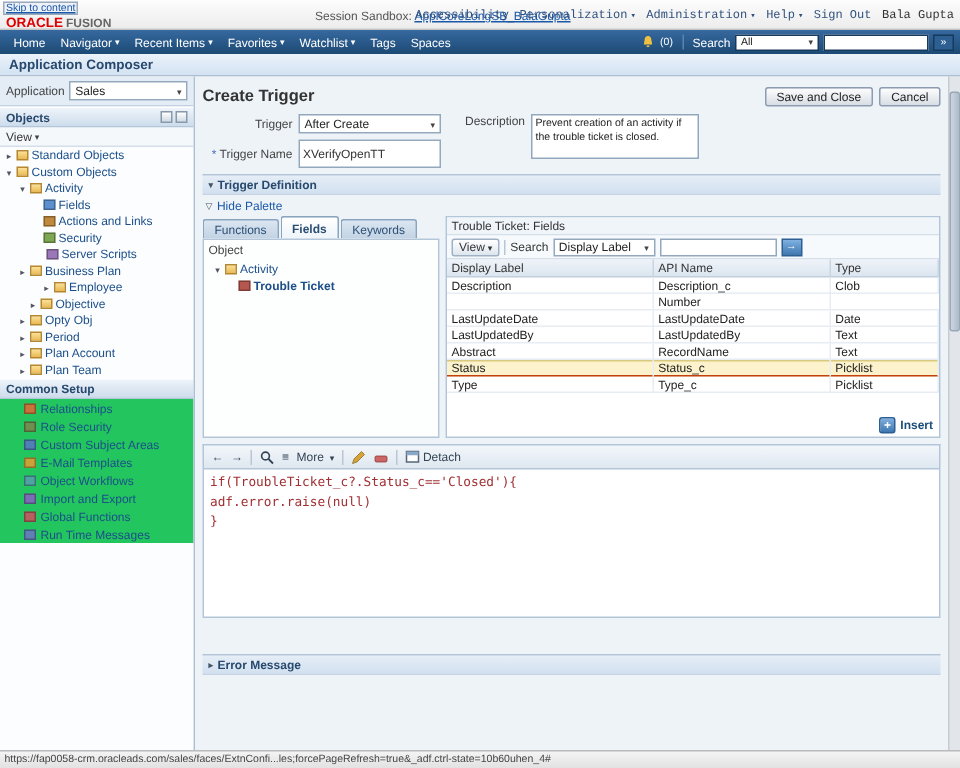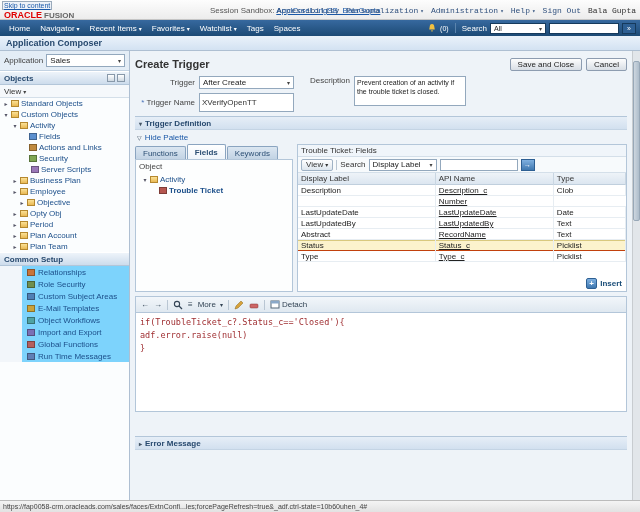--- a/index.html
+++ b/index.html
@@ -41,21 +41,21 @@
 .ph-ic{width:8px;height:8px;border:1px solid #8899aa;background:linear-gradient(#fff,#cfd9e2);cursor:pointer;}
 .view-row{height:13px;display:flex;align-items:center;padding:0 4px;background:#f5f8fb;border-bottom:1px solid #d4dfe9;color:#333;cursor:pointer;}
 #objects-tree{background:#fbfdfe;}
 .tree-item{height:11px;display:flex;align-items:center;gap:2px;color:#1c4f8a;white-space:nowrap;cursor:pointer;}
 .tree-arrow{width:6px;flex:0 0 6px;text-align:center;color:#556;font-size:6px;}
 .exp-down>.tree-arrow::before{content:"▾";}
 .exp-right>.tree-arrow::before{content:"▸";}
 .ticon{width:8px;height:7px;flex:0 0 8px;}
 .ic-folder{background:linear-gradient(#fbe196,#e9b954);border:1px solid #b5882f;}
 .ic-leaf{border:1px solid rgba(0,0,0,.3);}
-.cs-item{height:12px;display:flex;align-items:center;gap:3px;padding-left:5px;color:#1c4f8a;background:#7dd3fc;cursor:pointer;white-space:nowrap;margin-left:22px;}
+.cs-item{height:12px;display:flex;align-items:center;gap:3px;padding-left:16px;color:#1c4f8a;background:#22c55e;cursor:pointer;white-space:nowrap;}
 .filler{flex:1;background:#fbfdfe;}
 
 #main{flex:1;display:flex;flex-direction:column;padding:3px 5px 0;background:#eef3f8;overflow:hidden;}
 #main-scroll{width:8px;background:#e2e6ea;border-left:1px solid #c8ccd0;position:relative;cursor:pointer;}
 .scroll-thumb{position:absolute;top:10px;left:0;width:7px;height:160px;background:linear-gradient(90deg,#cdd6df,#aebdcb);border:1px solid #98a8b8;border-radius:2px;}
 .main-header{display:flex;align-items:center;height:20px;}
 .page-title{font-size:11px;font-weight:bold;color:#333;}
 .btns{margin-left:auto;display:flex;gap:4px;}
 .btn{background:linear-gradient(#fdfdfd,#d8dee5);border:1px solid #8d9cb0;border-radius:2px;padding:1px 7px;color:#222;cursor:pointer;}
 .form-row{display:flex;gap:16px;margin:2px 0 4px;}
@@ -82,21 +82,21 @@
 .fp-toolbar{height:16px;display:flex;align-items:center;gap:3px;padding:0 3px;background:#f7fafc;border-bottom:1px solid #d4dfe9;}
 .tb-btn{border:1px solid #9fb2c5;background:linear-gradient(#fff,#dde6ee);padding:0 4px;height:12px;display:flex;align-items:center;border-radius:2px;cursor:pointer;}
 .thead{display:flex;background:linear-gradient(#eef3f8,#dce6f0);border-bottom:1px solid #c0cfdd;height:12px;align-items:center;color:#333;}
 .thead div{padding:0 3px;border-right:1px solid #c9d6e2;height:12px;display:flex;align-items:center;cursor:pointer;}
 .thead div:nth-of-type(1){width:42%;}
 .thead div:nth-of-type(2){width:36%;}
 .thead div:nth-of-type(3){width:22%;}
 .trow{display:flex;height:11px;align-items:center;border-bottom:1px solid #e7edf2;color:#222;cursor:pointer;}
 .trow span{padding:0 3px;border-right:1px solid #e7edf2;height:11px;display:flex;align-items:center;overflow:hidden;white-space:nowrap;}
 .trow span:nth-of-type(1){width:42%;}
-.trow span:nth-of-type(2){width:36%;text-decoration:underline;}
+.trow span:nth-of-type(2){width:36%;}
 .trow span:nth-of-type(3){width:22%;}
 .trow.selected{background:#fcf3cd;border-top:1px solid #d9c97e;border-bottom:1px solid #c2410c;}
 .insert-row{display:flex;justify-content:flex-end;align-items:center;padding:2px 4px;margin-top:auto;}
 .insert-btn{display:flex;gap:3px;align-items:center;cursor:pointer;color:#1a4d78;font-weight:bold;}
 .insert-ic{width:11px;height:11px;background:linear-gradient(#7fb0e0,#3f78b0);border:1px solid #2d5f93;border-radius:2px;color:#fff;font-size:8px;display:flex;align-items:center;justify-content:center;}
 .editor-toolbar{height:16px;display:flex;align-items:center;gap:5px;background:linear-gradient(#f2f6fa,#dfe8f0);border:1px solid #b3c6d9;border-bottom:none;margin-top:4px;padding:0 5px;color:#345;}
 .et-btn{cursor:pointer;display:flex;align-items:center;gap:2px;color:#345;}
 .et-sep{width:1px;height:10px;background:#b9c6d3;}
 .code-area{border:1px solid #b3c6d9;background:#fff;height:100px;font-family:"DejaVu Sans Mono",monospace;font-size:8.5px;color:#a03033;padding:3px 4px;line-height:1.5;cursor:text;}
 .error-band{margin-top:24px;}
@@ -242,21 +242,21 @@
         <div class="tree-item" style="padding-left: 23px;">
           <span class="tree-arrow"></span>
           <span class="ticon ic-leaf" style="background: rgb(154, 119, 184);"></span>
           <span>Server Scripts</span>
         </div>
         <div class="tree-item exp-right" style="padding-left: 12px;">
           <span class="tree-arrow"></span>
           <span class="ticon ic-folder"></span>
           <span>Business Plan</span>
         </div>
-        <div class="tree-item exp-right" style="padding-left: 12px;">
+        <div class="tree-item exp-right" style="padding-left: 28px;">
           <span class="tree-arrow"></span>
           <span class="ticon ic-folder"></span>
           <span>Employee</span>
         </div>
         <div class="tree-item exp-right" style="padding-left: 19px;">
           <span class="tree-arrow"></span>
           <span class="ticon ic-folder"></span>
           <span>Objective</span>
         </div>
         <div class="tree-item exp-right" style="padding-left: 12px;">

